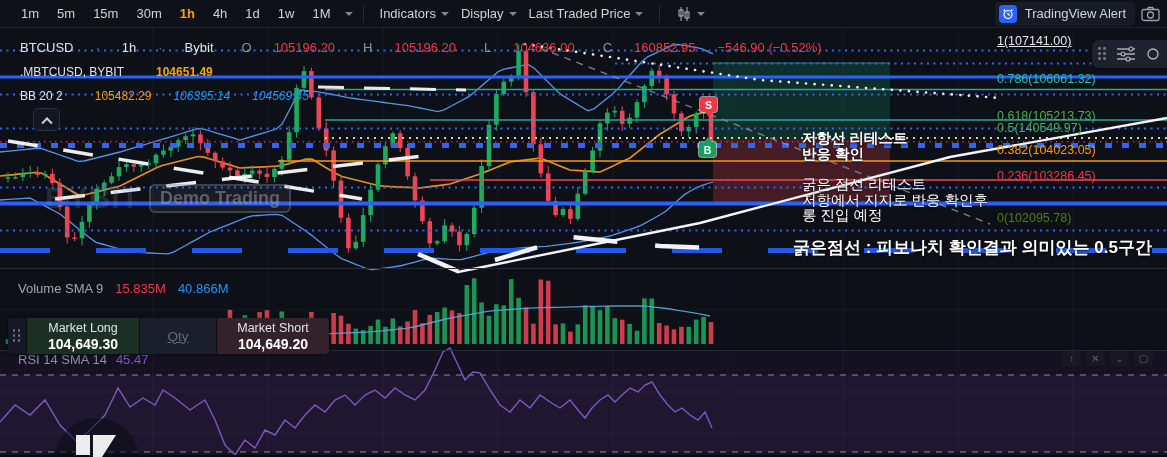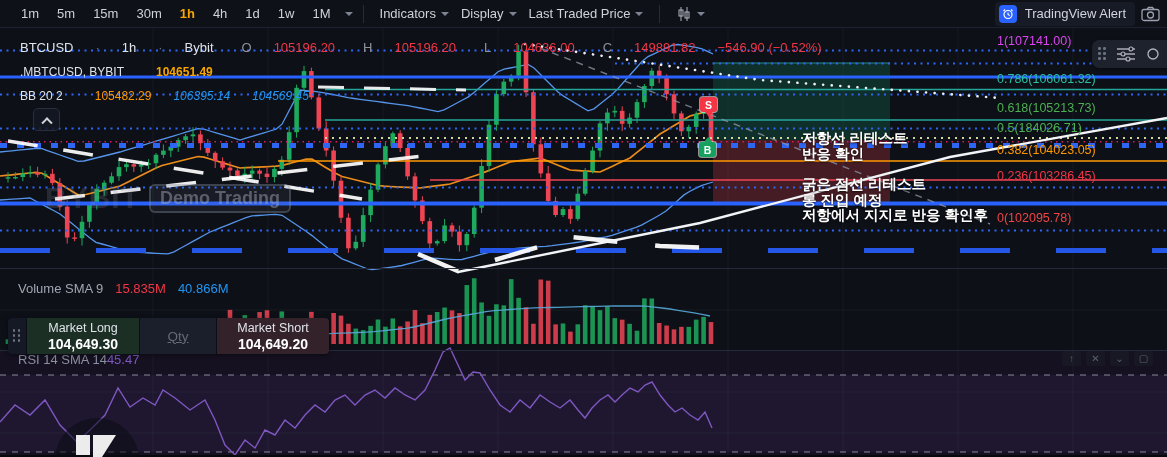--- a/index.html
+++ b/index.html
@@ -43,28 +43,28 @@
            transform:rotate(45deg) translate(2px,2px);}
 
   
   #watermark{left:45px;top:181px;display:flex;align-items:center;gap:9px;z-index:2;}
   #wm-ex{font-size:30px;font-weight:700;letter-spacing:1px;color:rgba(142,150,164,0.20);}
   #wm-mode{font-size:18px;font-weight:700;color:rgba(170,178,192,0.45);border:2px solid rgba(150,158,172,0.30);
            background:rgba(96,104,120,0.15);border-radius:6px;padding:2px 9px;}
 
   
   .fib{left:997px;font-size:12.5px;font-weight:500;white-space:nowrap;z-index:3;}
-  .fib-0{top:34px;color:#d946ef;} .fib-1{top:72px;color:#2bbfa4;} .fib-2{top:101px;color:#4caf50;}
+  .fib-0{top:34px;color:#e5e5e5;text-decoration:underline;} .fib-1{top:72px;color:#2bbfa4;} .fib-2{top:109px;color:#4caf50;}
   .fib-3{top:121px;color:#4caf50;} .fib-4{top:143px;color:#ff9800;} .fib-5{top:169px;color:#f23645;}
-  .fib-6{top:211px;color:#ef4444;}
+  .fib-6{top:211px;color:#4d7c0f;}
 
   
   .anno{color:#fff;z-index:4;text-shadow:0 1px 2px rgba(0,0,0,.7);white-space:nowrap;}
   #anno1{left:802px;top:131px;font-size:14.5px;line-height:15.5px;font-weight:600;}
-  #anno2{left:802px;top:177px;font-size:14.5px;line-height:15.5px;font-weight:700;}
+  #anno2{left:802px;top:177px;font-size:14.5px;line-height:15.5px;font-weight:400;}
   #anno3{left:793px;top:239px;font-size:17px;line-height:18px;font-weight:700;}
 
   
   .marker{width:17px;height:15px;border-radius:3px;color:#fff;font-size:10.5px;font-weight:700;
           display:flex;align-items:center;justify-content:center;z-index:4;
           box-shadow:0 0 0 1px rgba(255,255,255,0.55);}
   #marker-s{left:700px;top:97px;background:#f23645;}
   #marker-s::after{content:"";position:absolute;left:5px;bottom:-5px;border-left:4px solid transparent;
           border-right:4px solid transparent;border-top:5px solid #f23645;}
   #marker-b{left:699px;top:142px;background:#16a15e;}
@@ -73,21 +73,21 @@
 
   
   #float-tb{left:1092px;top:40px;width:80px;height:28px;background:#1e222d;border-radius:7px;z-index:5;
             display:flex;align-items:center;padding:0 6px;gap:8px;box-shadow:0 1px 3px rgba(0,0,0,.4);}
   .drag-dots{display:grid;grid-template-columns:repeat(2,4px);grid-auto-rows:4px;gap:1px;}
   .drag-dots i{width:2.5px;height:2.5px;border-radius:50%;background:#6b7280;}
 
   
   #vol-label{left:18px;top:281px;font-size:13px;display:flex;gap:12px;z-index:3;}
   .vol-name{color:#9fa6b2;} .vol-red{color:#f23645;} .vol-blue{color:#2196f3;}
-  #rsi-label{left:18px;top:352px;font-size:13px;display:flex;gap:0;z-index:3;}
+  #rsi-label{left:18px;top:352px;font-size:13px;display:flex;gap:9px;z-index:3;}
   .rsi-name{color:#8b90a0;} .rsi-val{color:#7e57c2;}
 
   
   #trade-panel{left:8px;top:318px;height:36px;display:flex;background:#0b0e14;border-radius:4px;overflow:hidden;
                z-index:6;box-shadow:0 1px 4px rgba(0,0,0,.5);}
   #tp-handle{width:18px;background:#151926;display:flex;align-items:center;justify-content:center;}
   .tp-btn{width:112px;display:flex;flex-direction:column;align-items:center;justify-content:center;gap:1px;margin-left:1px;}
   #tp-long{background:#1c2f25;}
   #tp-qty{width:76px;background:#1b1f2b;display:flex;align-items:center;justify-content:center;margin-left:1px;}
   #tp-short{background:#34222a;}
@@ -533,21 +533,21 @@
       <span class="lg-sym">1h</span>
       <span class="lg-dim">·</span>
       <span class="lg-sym">Bybit</span>
       <span class="lg-letter">O</span>
       <span class="lg-red">105196.20</span>
       <span class="lg-letter">H</span>
       <span class="lg-red">105196.20</span>
       <span class="lg-letter">L</span>
       <span class="lg-red">104636.00</span>
       <span class="lg-letter">C</span>
-      <span class="lg-red">149891.82</span>
+      <span class="lg-red">160852.95</span>
       <span class="lg-red">−546.90 (−0.52%)</span>
     </div>
     <div id="lg2" class="lg-row">
       <span class="lg-sym">.MBTCUSD, BYBIT</span>
       <span class="lg-yellow">104651.49</span>
     </div>
     <div id="lg3" class="lg-row">
       <span class="lg-sym">BB 20 2</span>
       <span class="lg-orange">105482.29</span>
       <span class="lg-blue">106395.14</span>
@@ -555,34 +555,35 @@
     </div>
   </div>
 
   <div id="collapse-btn" class="ov">
     <span class="chev-up"></span>
   </div>
 
   <div class="ov fib fib-0">1(107141.00)</div>
   <div class="ov fib fib-1">0.786(106061.32)</div>
   <div class="ov fib fib-2">0.618(105213.73)</div>
-  <div class="ov fib fib-3">0.5(184026.71)</div>
+  <div class="ov fib fib-3">0.5(140549.97)</div>
   <div class="ov fib fib-4">0.382(104023.05)</div>
   <div class="ov fib fib-5">0.236(103286.45)</div>
   <div class="ov fib fib-6">0(102095.78)</div>
 
   <div id="anno1" class="ov anno">
     <div>저항선 리테스트</div>
     <div>반응 확인</div>
   </div>
   <div id="anno2" class="ov anno">
     <div>굵은 점선 리테스트</div>
+    <div>저항에서 지지로 반응 확인후</div>
     <div>롱 진입 예정</div>
-    <div>저항에서 지지로 반응 확인후</div>
-  </div>
+  </div>
+  <div id="anno3" class="ov anno">굵은점선 : 피보나치 확인결과 의미있는 0.5구간</div>
 
   <div id="marker-s" class="ov marker">S</div>
   <div id="marker-b" class="ov marker">B</div>
 
   <div id="float-tb" class="ov">
     <span class="drag-dots">
         <i></i>
         <i></i>
         <i></i>
         <i></i>

